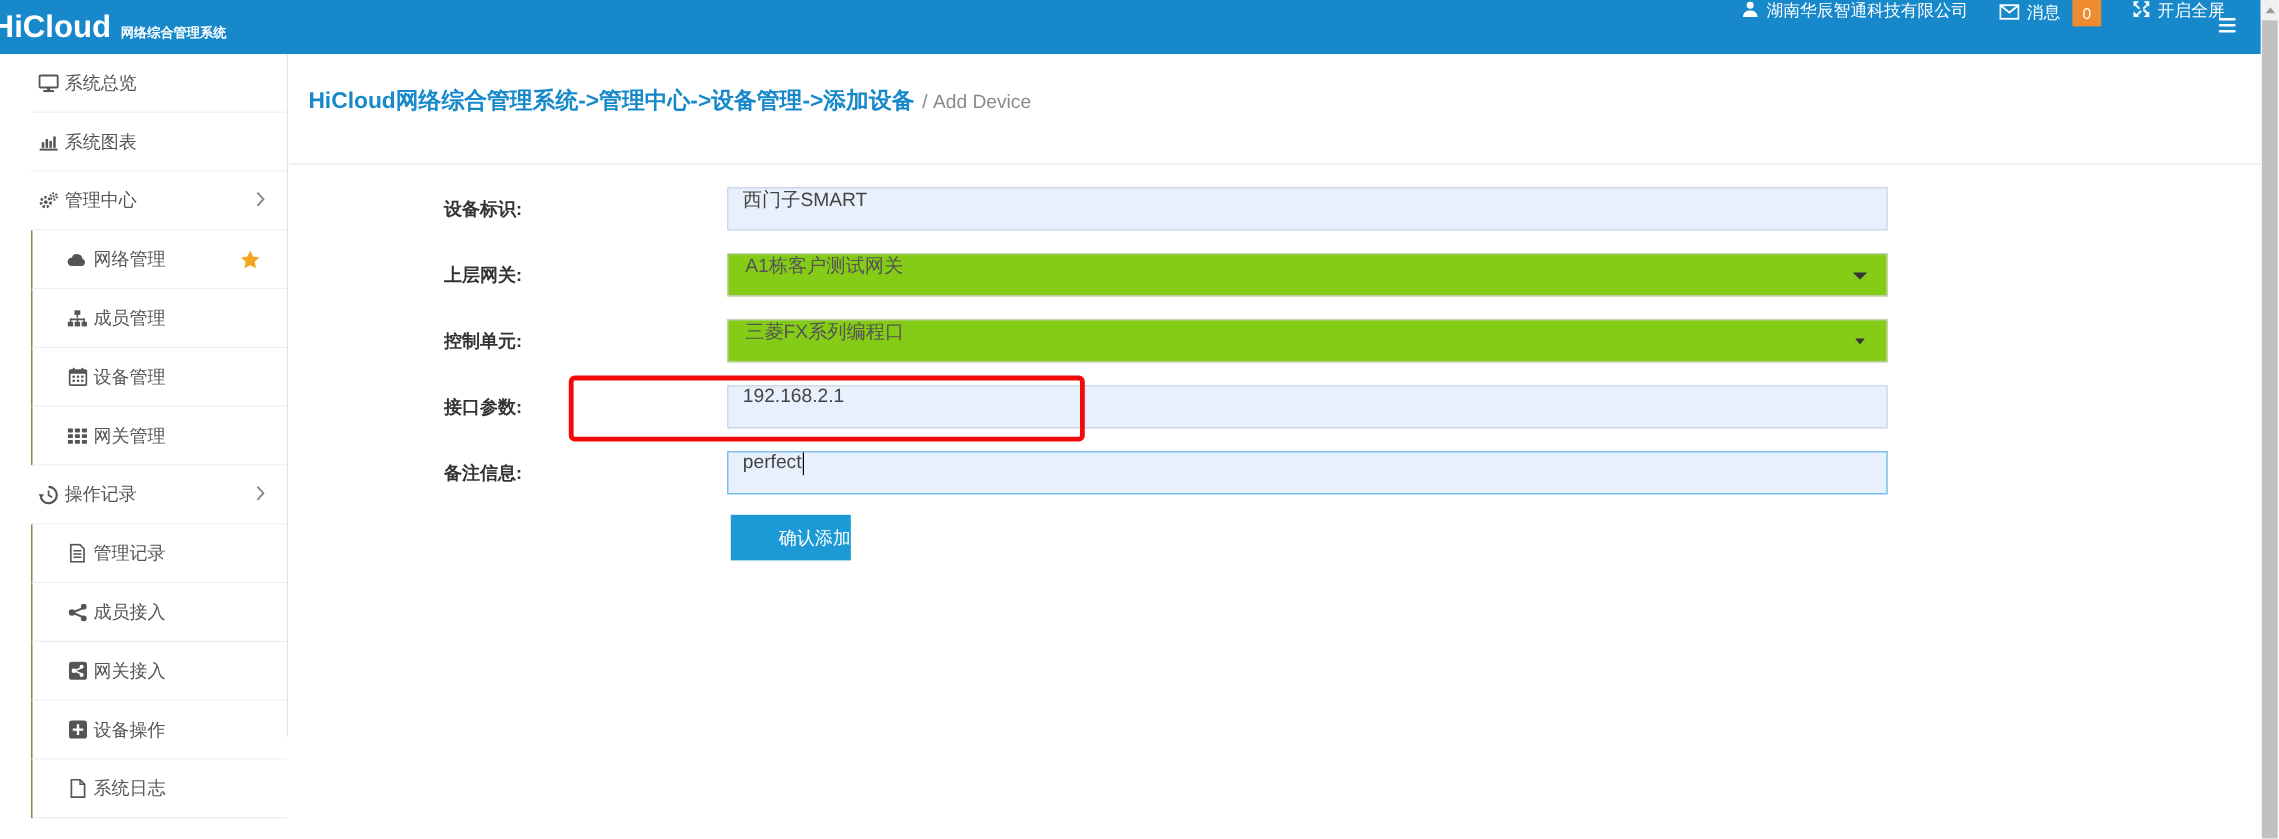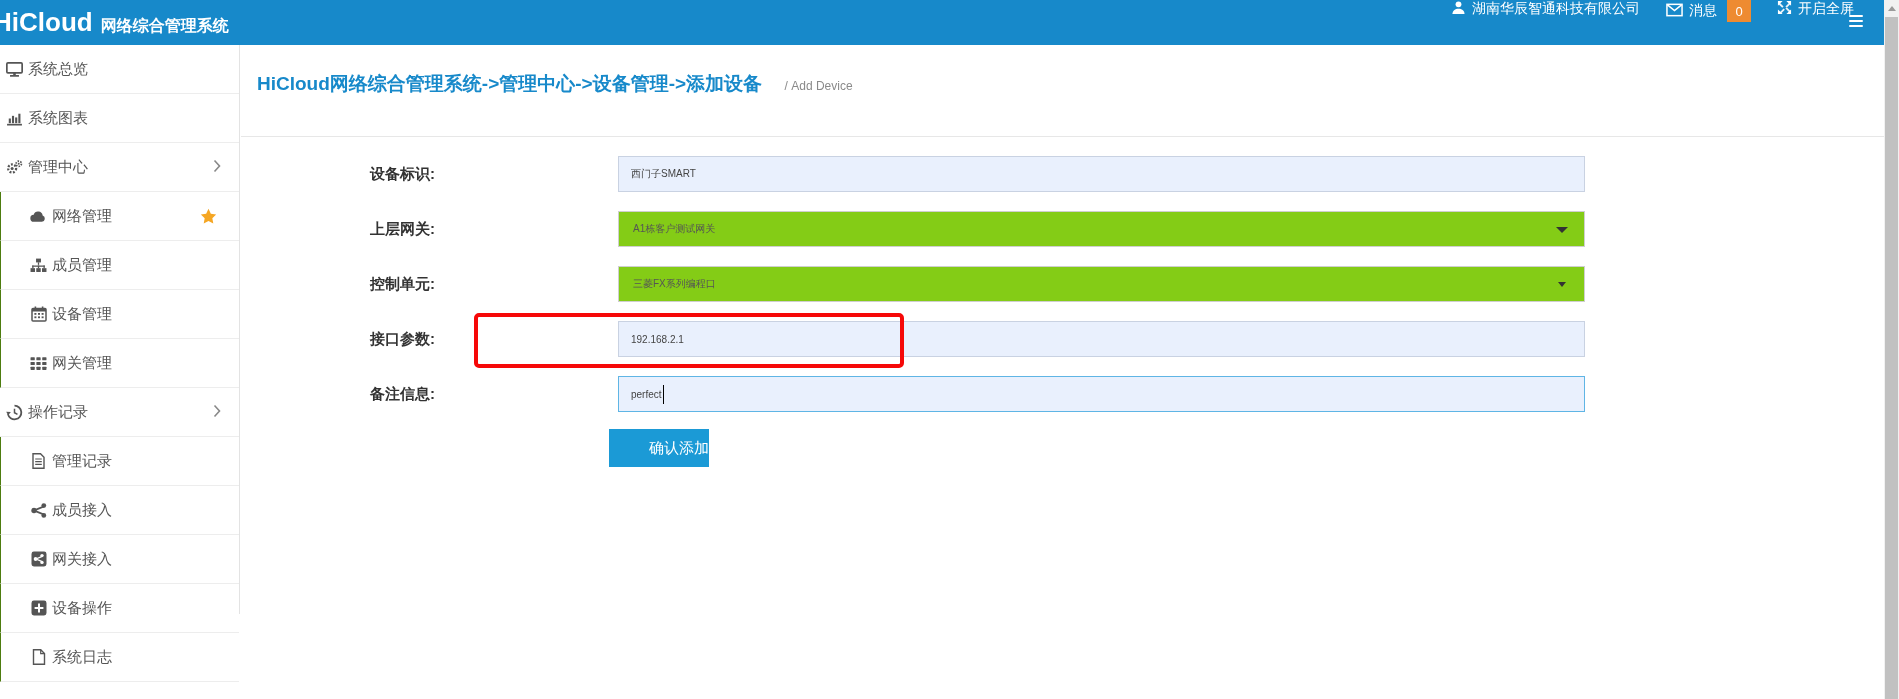--- a/index.html
+++ b/index.html
@@ -5,58 +5,58 @@
   * { margin:0; padding:0; box-sizing:border-box; }
   html,body { width:1899px; height:699px; overflow:hidden; background:#fff;
               font-family:"Liberation Sans","DejaVu Sans",sans-serif; }
   .stage { position:relative; width:1899px; height:699px; background:#fff; overflow:hidden; }
 
   
   .topbar { position:absolute; left:0; top:0; width:1884px; height:45px; background:#1789ca;
             display:flex; align-items:center; color:#fff; }
   .logo-area { display:flex; align-items:baseline; margin-left:-7px; white-space:nowrap; }
   .logo-brand { font-size:26px; font-weight:bold; letter-spacing:0; }
-  .logo-suffix { font-size:16px; font-weight:bold; margin-left:8px; }
+  .logo-suffix { font-size:11px; font-weight:bold; margin-left:8px; }
   .topbar-right { position:absolute; right:30px; top:0; height:45px; display:flex; align-items:flex-start; gap:26px; font-size:14px; }
   .tb-group { display:flex; align-items:center; gap:6px; white-space:nowrap; }
   .badge { background:#ee8b31; color:#fff; font-size:13px; min-width:24px; height:22px;
            display:inline-flex; align-items:center; justify-content:center; padding:0 7px; margin-left:4px; }
   .menu-icon { position:absolute; left:1849px; top:15px; width:14px; height:15px; }
   .menu-icon span { display:block; width:14px; height:2px; background:#fff; margin-bottom:3px; border-radius:1px; }
 
   
   .scrollbar { position:absolute; right:0; top:0; width:15px; height:699px; background:#f1f1f1; z-index:50; }
   .scroll-up { height:17px; display:flex; align-items:center; justify-content:center; background:#f1f1f1; }
   .scroll-up::before { content:""; border-left:4px solid transparent; border-right:4px solid transparent;
                        border-bottom:5px solid #9a9a9a; display:block; }
   .scroll-thumb { position:absolute; top:17px; left:1px; width:13px; height:682px; background:#c1c1c1; }
 
   
   .sidebar { position:absolute; left:0; top:45px; width:240px; height:569px; background:#fff;
-             border-right:1px solid #e3e3e3; }
+             border-right:1px solid #e3e3e3;padding-left:26px; }
   .side-item { height:49px; display:flex; align-items:center; border-bottom:1px solid #ededed;
                color:#555; font-size:15px; position:relative; cursor:pointer; background:#fff; }
   .side-item.top { padding-left:6px; }
   .side-item.sub { padding-left:29px; border-left:1px solid #4d7c0f; }
   .side-item .icn { width:17px; height:17px; display:inline-flex; align-items:center; justify-content:center; margin-right:5px; flex:none; }
   .side-item .icn svg { display:block; }
   .chev { position:absolute; right:18px; top:16px; }
   .star { position:absolute; right:22px; top:16px; }
 
   
   .main { position:absolute; left:241px; top:45px; width:1643px; height:654px; background:#fff; }
   .crumb { height:92px; padding:26px 0 0 16px; border-bottom:1px solid #e7e7e7; }
   .crumb-path { color:#1789ca; font-size:19px; font-weight:bold; }
-  .crumb-suffix { color:#8a8a8a; font-size:12px; margin-left:18px; font-weight:normal; }
+  .crumb-suffix { color:#8a8a8a; font-size:16px; margin-left:2px; font-weight:normal; }
 
   .form { padding-top:19px; }
   .frow { display:flex; align-items:center; margin-bottom:19px; }
   .flabel { width:323px; text-align:center; font-size:15px; font-weight:bold; color:#333; flex:none; }
-  .ffield { margin-left:54px; width:967px; height:36px; display:flex; align-items:center;
-            font-size:10px; color:#444; position:relative; }
+  .ffield { margin-left:42px; width:967px; height:36px; display:flex; align-items:flex-start;
+            font-size:16px; color:#444; position:relative; }
   .ffield.text { background:#e9f0fd; border:1px solid #c9d2e2; padding-left:12px; }
   .ffield.text.focused { border:1px solid #5fb5e5; background:#e9f0fd; }
   .ffield.select { background:#84cc16; border:1px solid #cfcfcf; padding-left:14px; color:#555; }
   .caret { position:absolute; right:16px; top:50%; margin-top:-2px; width:0; height:0;
            border-left:6px solid transparent; border-right:6px solid transparent; border-top:6px solid #333; }
   .caret.small { border-left-width:4px; border-right-width:4px; border-top-width:5px; right:18px; }
   .text-caret { display:inline-block; width:1px; height:19px; background:#000; margin-left:1px; vertical-align:middle; }
 
   .red-box { position:absolute; left:233px; top:268px; width:430px; height:55px;
              border:4px solid #f60808; border-radius:5px; pointer-events:none; z-index:10; }

